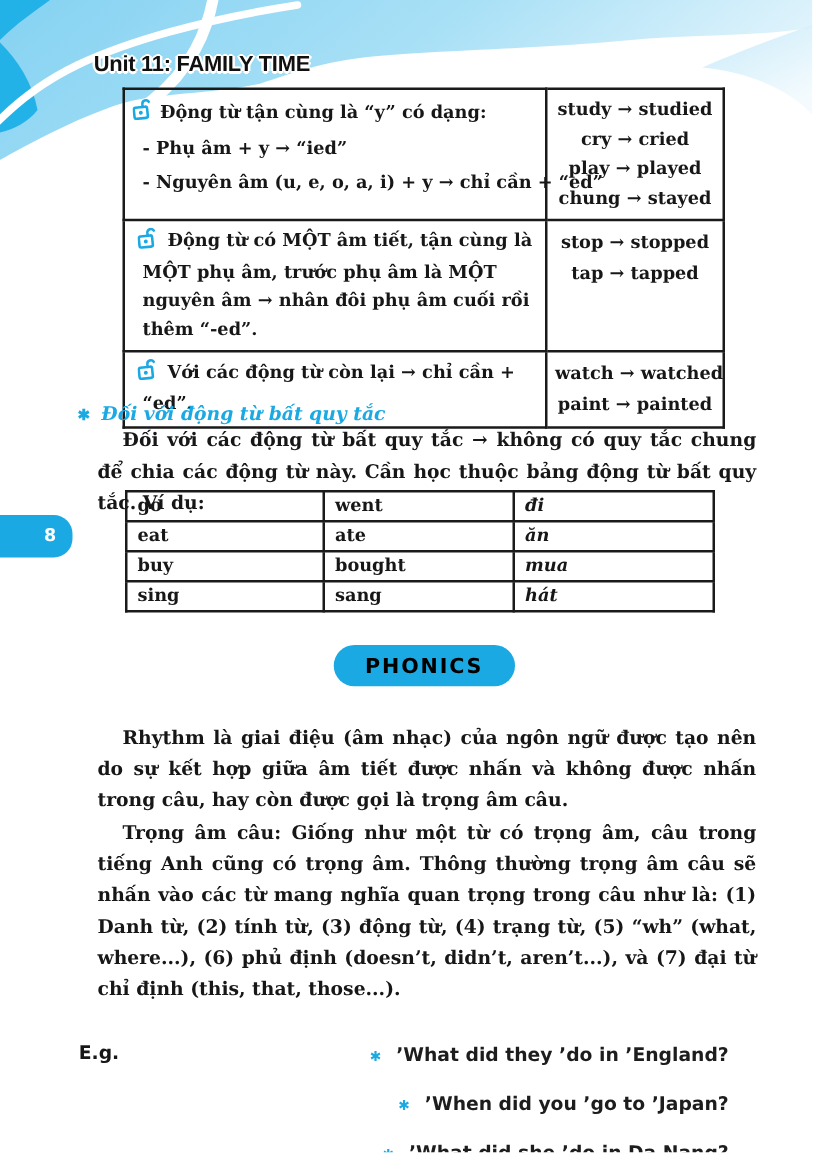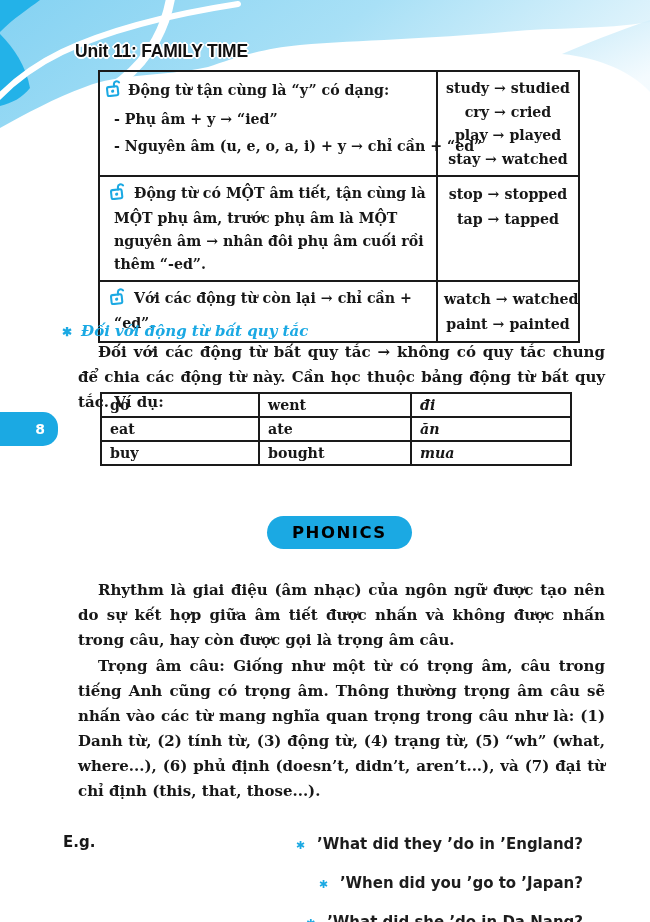--- a/index.html
+++ b/index.html
@@ -138,21 +138,21 @@
                 </svg>
           </span><span>Động từ tận cùng là “y” có dạng:</span>
         </div>
         <div class="rline sub">- Phụ âm + y → “ied”</div>
         <div class="rline sub">- Nguyên âm (u, e, o, a, i) + y → chỉ cần + “ed”</div>
       </td>
       <td class="cell-ex lh24">
         <div>study → studied</div>
         <div>cry → cried</div>
         <div>play → played</div>
-        <div>stay → watched</div>
+        <div>chung → stayed</div>
       </td>
     </tr>
     <tr class="r2">
       <td class="cell-rule">
         <div class="wrapline">
           <span class="lock">
             <svg width="15" height="17" viewBox="0 0 16 18">
                   <g transform="rotate(-6 8 10)">
                     <rect x="1.2" y="7" width="11.4" height="9.6" rx="1.6" fill="none" stroke="#1BA9E3" stroke-width="2.2"></rect>
                     <circle cx="6.9" cy="11.8" r="1.7" fill="#1BA9E3"></circle>
@@ -204,20 +204,25 @@
     </tr>
     <tr>
       <td class="c1">eat</td>
       <td class="c2">ate</td>
       <td class="c3">ăn</td>
     </tr>
     <tr>
       <td class="c1">buy</td>
       <td class="c2">bought</td>
       <td class="c3">mua</td>
+    </tr>
+    <tr>
+      <td class="c1">sing</td>
+      <td class="c2">sang</td>
+      <td class="c3">hát</td>
     </tr>
   </tbody>
     </table>
 
   <div class="phonics-badge">PHONICS</div>
 
   <div class="para p2"><span class="b">Rhythm</span><span> là giai điệu (âm nhạc) của ngôn ngữ được tạo nên do sự kết hợp giữa âm tiết được nhấn và không được nhấn trong câu, hay còn được gọi là </span><span class="b">trọng âm câu</span><span>.</span></div>
 
   <div class="para p3"><span class="b">Trọng âm câu:</span><span> Giống như một từ có trọng âm, câu trong tiếng Anh cũng có trọng âm. Thông thường trọng âm câu sẽ nhấn vào các từ mang nghĩa quan trọng trong câu như là: (1) Danh từ, (2) tính từ, (3) động từ, (4) trạng từ, (5) “wh” (what, where...), (6) phủ định (doesn’t, didn’t, aren’t...), và (7) đại từ chỉ định (this, that, those...).</span></div>
 

